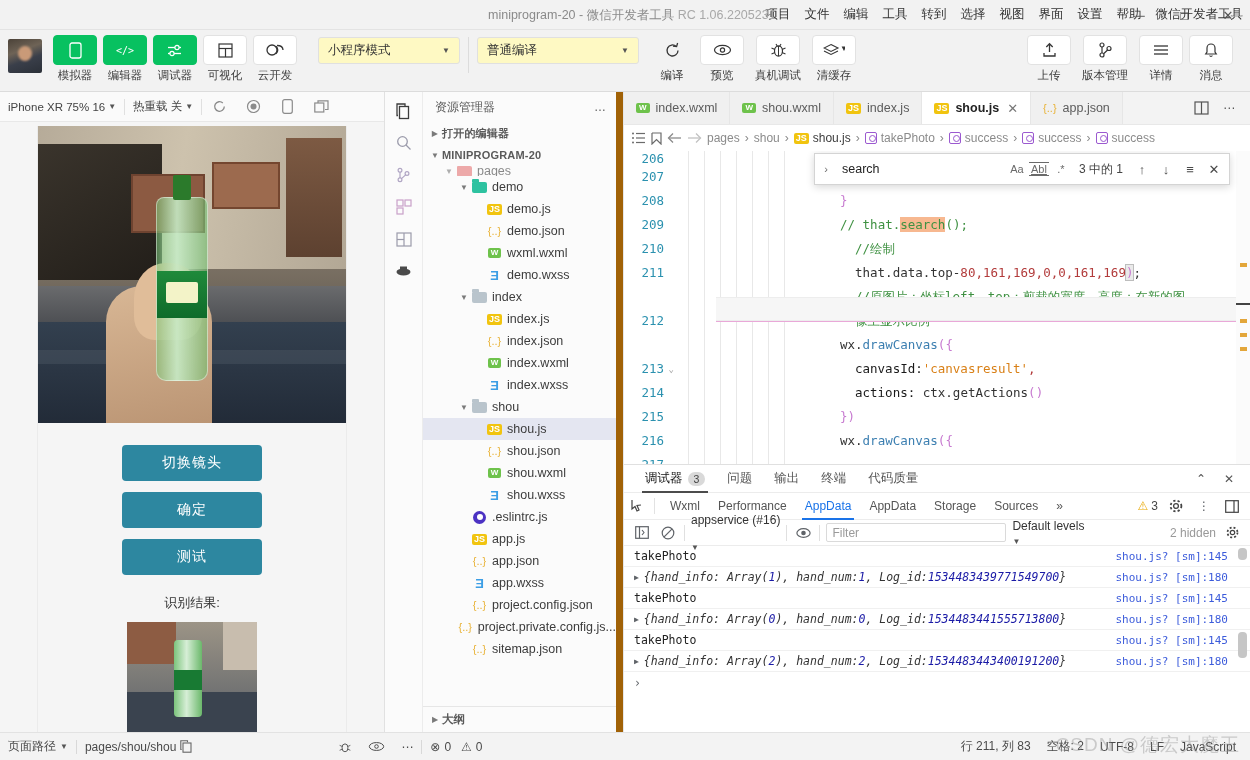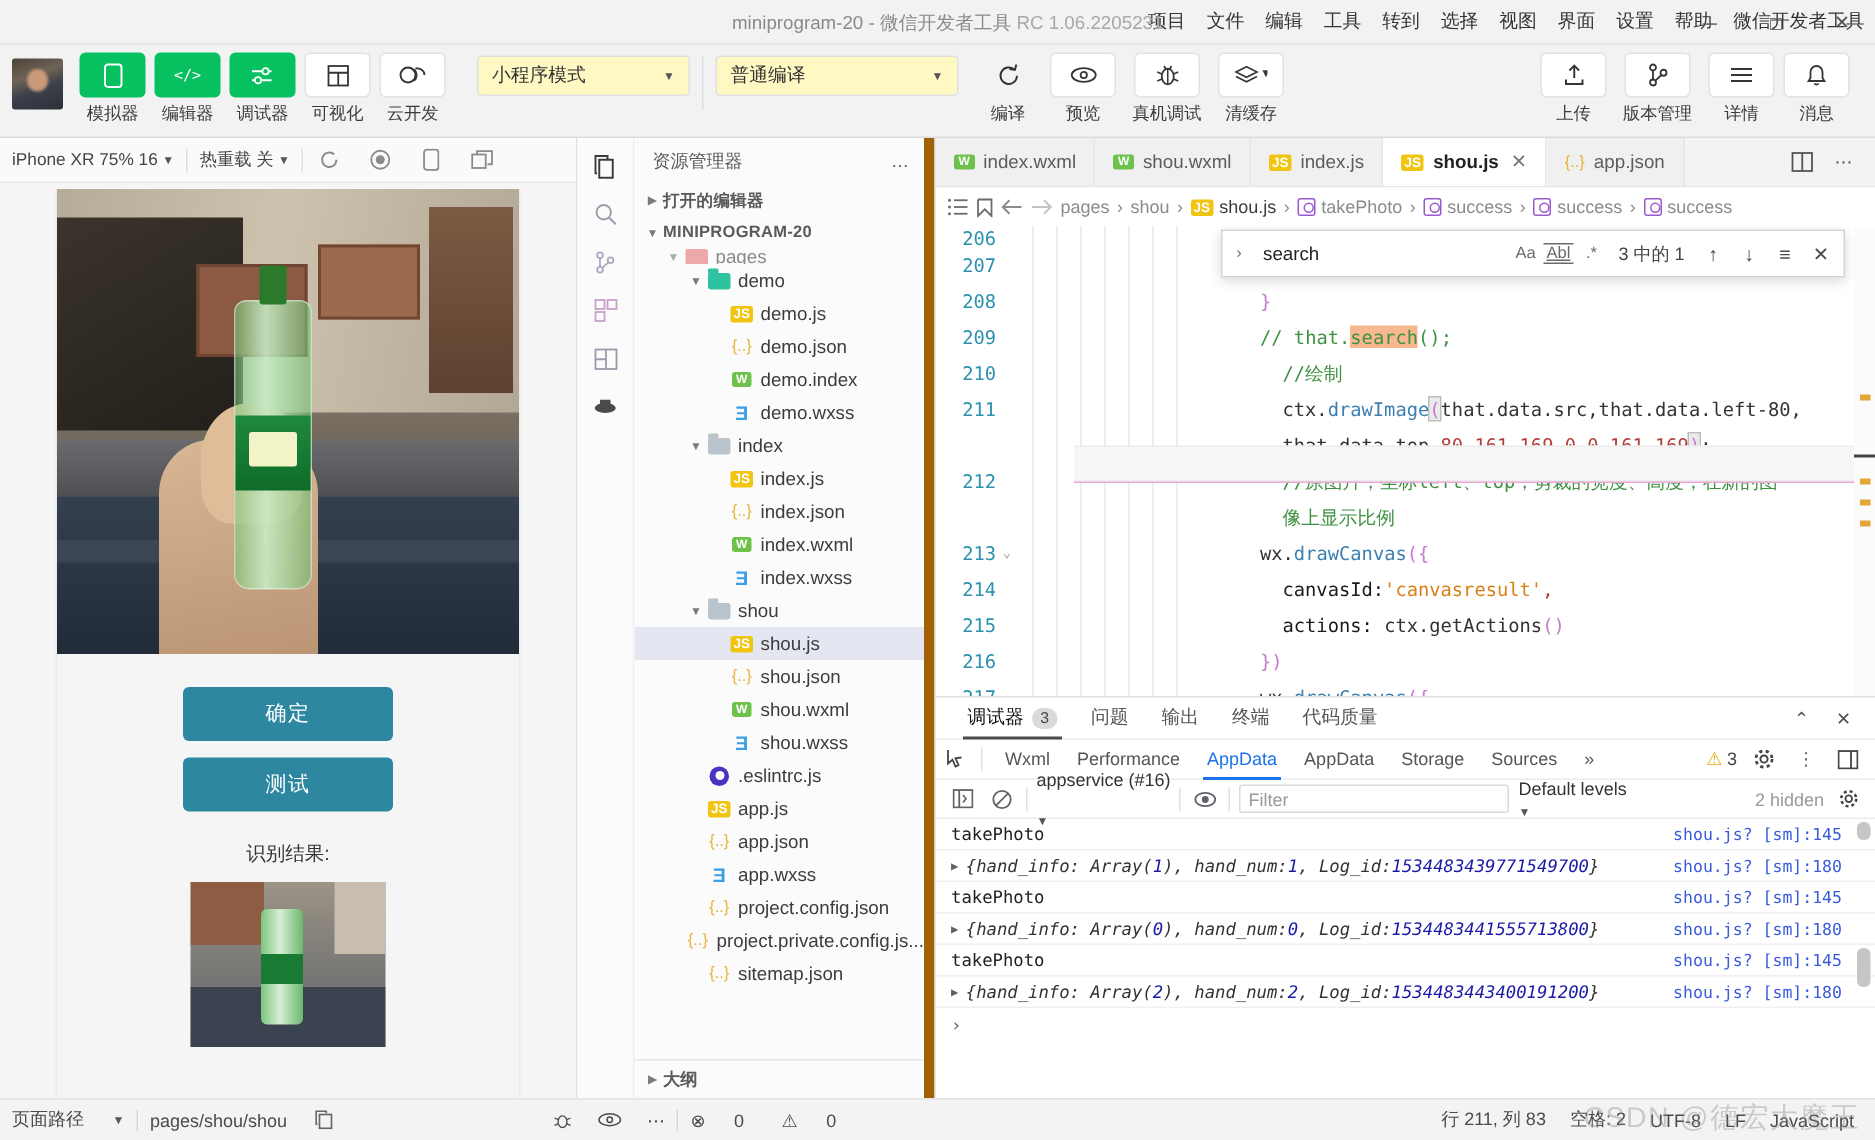--- a/index.html
+++ b/index.html
@@ -220,21 +220,21 @@
   .crow .arrow { color: #5f6368; font-size: 8px; margin-right: 5px; }
   .crow .obj { font-style: italic; color: #333; }
   .crow .num { color: #1a1aa6; font-style: italic; }
   .crow .src { margin-left: auto; padding-right: 22px; color: #3b5bdb; font-size: 11px; white-space: nowrap; }
   .cprompt { height: 22px; display: flex; align-items: center; padding-left: 10px; color: #5f6368; }
   .cscroll { position: absolute; right: 3px; top: 2px; width: 9px; }
   .cscroll .thumb { position: absolute; right: 0; width: 9px; background: #c6c6c6; border-radius: 4px; }
 
   
   .statusbar { height: 28px; flex: 0 0 28px; background: #f3f3f3; border-top: 1px solid #e2e2e2; display: flex; align-items: center; font-size: 12px; color: #4a4a4a; position: relative; }
-  .sb-item { display: flex; align-items: center; gap: 19px; padding: 0 8px; white-space: nowrap; }
+  .sb-item { display: flex; align-items: center; gap: 4px; padding: 0 8px; white-space: nowrap; }
   .sb-sep { width: 1px; height: 14px; background: #d8d8d8; }
   .sb-right { margin-left: auto; display: flex; align-items: center; padding-right: 6px; }
   .watermark {
     position: absolute; right: 10px; bottom: 2px; font-size: 19px; color: rgba(140,140,140,.40);
     font-family: "Liberation Sans", sans-serif; letter-spacing: 1px; pointer-events: none; white-space: nowrap;
   }
   svg { display: block; }
 </style>
 </head>
 <body>
@@ -471,20 +471,21 @@
               <div class="cv-door"></div>
               <div class="cv-desk"></div>
             <div class="cv-cloth"></div>
               <div class="cv-arm"></div>
               <div class="cv-hand"></div>
             <div class="cv-bottle">
                 <div class="cv-label"></div>
               </div>
           </div>
           <div class="phone-body">
+            <div class="wbtn" style="background:#2d87a0">切换镜头</div>
             <div class="wbtn" style="background:#2d87a0">确定</div>
             <div class="wbtn" style="background:#2d87a0">测试</div>
             <div class="result-label">识别结果:</div>
             <div class="result-img">
               <div class="ri-a"></div>
                 <div class="ri-b"></div>
                 <div class="ri-c"></div>
                 <div class="ri-bot"></div>
             </div>
           </div>
@@ -580,21 +581,21 @@
               <span class="b-json">{..}</span>
             </span>
             <span>demo.json</span>
           </div>
           <div class="row">
             <span class="ind" style="width:49px"></span>
             <span class="tw"></span>
             <span class="fi">
               <span class="badge b-wxml">W</span>
             </span>
-            <span>demo.index</span>
+            <span>wxml.wxml</span>
           </div>
           <div class="row">
             <span class="ind" style="width:49px"></span>
             <span class="tw"></span>
             <span class="fi">
               <span class="b-wxss">Ǝ</span>
             </span>
             <span>demo.wxss</span>
           </div>
           <div class="row">
@@ -868,21 +869,20 @@
 
         <div class="code-lines">
           <div class="sel-line" style="top:146px"></div>
           <div class="cur-underline" style="top:170px"></div>
 
           <div class="cline" style="height:12px;line-height:12px;overflow:hidden"></div>
           <div class="cline"></div>
           <div class="cline"><span style="padding-left:170px" class="k-brace">}</span></div>
           <div class="cline"><span style="padding-left:170px" class="k-com">// that.</span><span class="k-com hl">search</span><span class="k-com">();</span></div>
           <div class="cline"><span style="padding-left:185px" class="k-com">//绘制</span></div>
-          <div class="cline"><span style="padding-left:185px" class="k-id">ctx.</span><span class="k-fn">drawImage</span><span class="k-par paren-box">(</span><span class="k-id">that.data.src,that.data.left-80,</span></div>
           <div class="cline"><span style="padding-left:185px" class="k-id">that.data.top-</span><span class="k-num">80,161,169,0,0,161,169</span><span class="k-par paren-box">)</span><span class="k-id">;</span></div>
           <div class="cline"><span style="padding-left:185px" class="k-com">//原图片；坐标left、top；剪裁的宽度、高度；在新的图</span></div>
           <div class="cline"><span style="padding-left:185px" class="k-com">像上显示比例</span></div>
           <div class="cline"><span style="padding-left:170px" class="k-id">wx.</span><span class="k-fn">drawCanvas</span><span class="k-par">(</span><span class="k-brace">{</span></div>
           <div class="cline"><span style="padding-left:185px" class="k-prop">canvasId:</span><span class="k-str">'canvasresult'</span><span class="k-num">,</span></div>
           <div class="cline"><span style="padding-left:185px" class="k-prop">actions:</span><span class="k-id"> </span><span class="k-id">ctx.getActions</span><span class="k-par">()</span></div>
           <div class="cline"><span style="padding-left:170px" class="k-brace">})</span></div>
           <div class="cline"><span style="padding-left:170px" class="k-id">wx.</span><span class="k-fn">drawCanvas</span><span class="k-par">(</span><span class="k-brace">{</span></div>
 
         </div>

